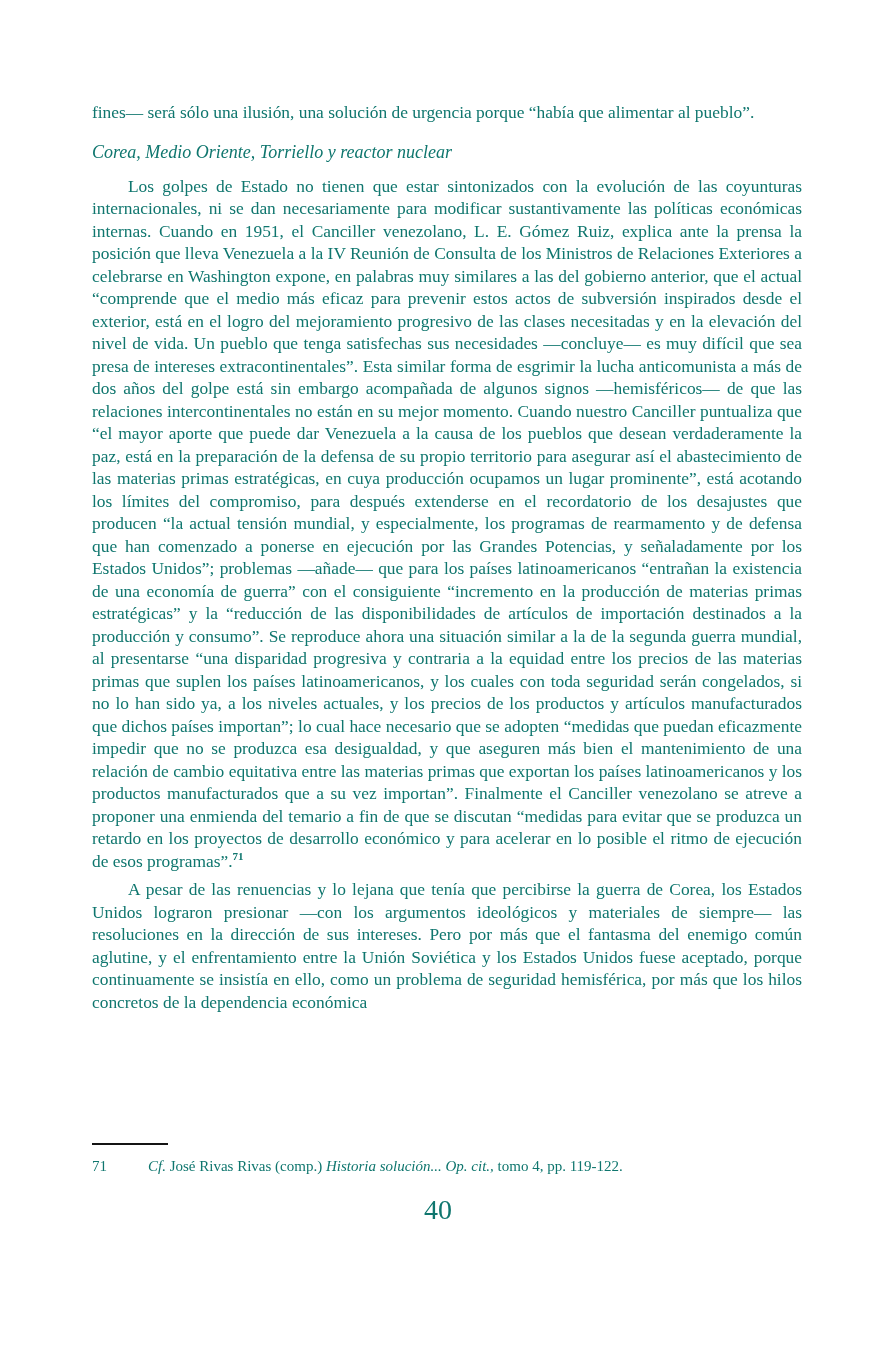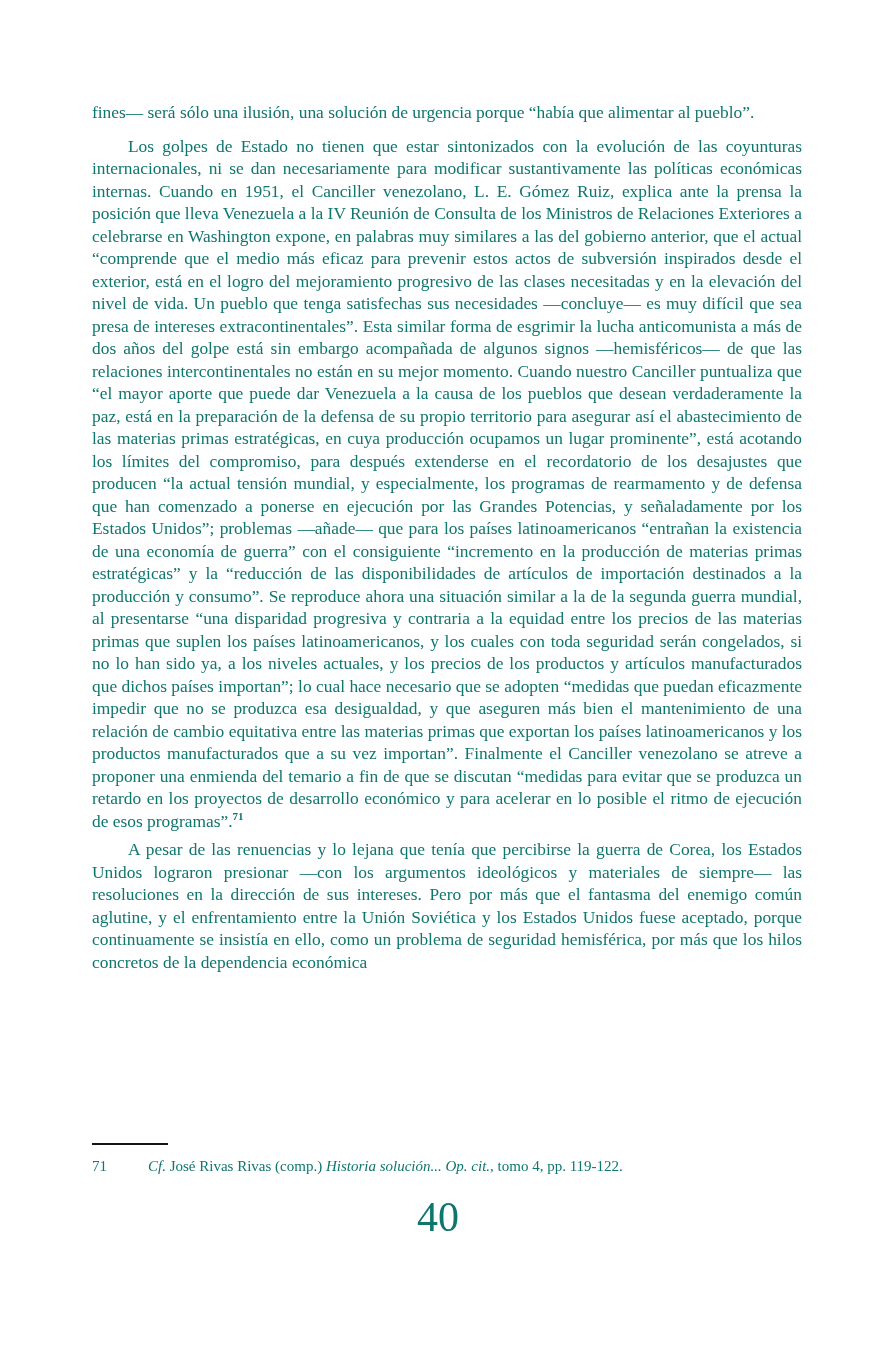--- a/index.html
+++ b/index.html
@@ -74,33 +74,34 @@
   }
   .fn-text {
     flex: 1;
   }
   .page-number {
     position: absolute;
     left: 0;
     top: 1196px;
     width: 876px;
     text-align: center;
-    font-size: 42px;
+    font-size: 28px;
     line-height: 1;
   }
 </style>
 </head>
 <body>
 
 <div class="page">
 
   <div class="text-block">
 
     <p class="continuation">fines— será sólo una ilusión, una solución de urgencia porque “había que alimentar al pueblo”.</p>
 
+    <h2 class="section-heading">Corea, Medio Oriente, Torriello y reactor nuclear</h2>
 
     <p class="body-par"><span>Los golpes de Estado no tienen que estar sintonizados con la evolución de las coyunturas internacionales, ni se dan necesariamente para modificar sustantivamente las políticas económicas internas. Cuando en 1951, el Canciller venezolano, L. E. Gómez Ruiz, explica ante la prensa la posición que lleva Venezuela a la IV Reunión de Consulta de los Ministros de Relaciones Exteriores a celebrarse en Washington expone, en palabras muy similares a las del gobierno anterior, que el actual “comprende que el medio más eficaz para prevenir estos actos de subversión inspirados desde el exterior, está en el logro del mejoramiento progresivo de las clases necesitadas y en la elevación del nivel de vida. Un pueblo que tenga satisfechas sus necesidades —concluye— es muy difícil que sea presa de intereses extracontinentales”. Esta similar forma de esgrimir la lucha anticomunista a más de dos años del golpe está sin embargo acompañada de algunos signos —hemisféricos— de que las relaciones intercontinentales no están en su mejor momento. Cuando nuestro Canciller puntualiza que “el mayor aporte que puede dar Venezuela a la causa de los pueblos que desean verdaderamente la paz, está en la preparación de la defensa de su propio territorio para asegurar así el abastecimiento de las materias primas estratégicas, en cuya producción ocupamos un lugar prominente”, está acotando los límites del compromiso, para después extenderse en el recordatorio de los desajustes que producen “la actual tensión mundial, y especialmente, los programas de rearmamento y de defensa que han comenzado a ponerse en ejecución por las Grandes Potencias, y señaladamente por los Estados Unidos”; problemas —añade— que para los países latinoamericanos “entrañan la existencia de una economía de guerra” con el consiguiente “incremento en la producción de materias primas estratégicas” y la “reducción de las disponibilidades de artículos de importación destinados a la producción y consumo”. Se reproduce ahora una situación similar a la de la segunda guerra mundial, al presentarse “una disparidad progresiva y contraria a la equidad entre los precios de las materias primas que suplen los países latinoamericanos, y los cuales con toda seguridad serán congelados, si no lo han sido ya, a los niveles actuales, y los precios de los productos y artículos manufacturados que dichos países importan”; lo cual hace necesario que se adopten “medidas que puedan eficazmente impedir que no se produzca esa desigualdad, y que aseguren más bien el mantenimiento de una relación de cambio equitativa entre las materias primas que exportan los países latinoamericanos y los productos manufacturados que a su vez importan”. Finalmente el Canciller venezolano se atreve a proponer una enmienda del temario a fin de que se discutan “medidas para evitar que se produzca un retardo en los proyectos de desarrollo económico y para acelerar en lo posible el ritmo de ejecución de esos programas”.</span><sup class="fn-ref">71</sup></p>
 
     <p class="body-par second">A pesar de las renuencias y lo lejana que tenía que percibirse la guerra de Corea, los Estados Unidos lograron presionar —con los argumentos ideológicos y materiales de siempre— las resoluciones en la dirección de sus intereses. Pero por más que el fantasma del enemigo común aglutine, y el enfrentamiento entre la Unión Soviética y los Estados Unidos fuese aceptado, porque continuamente se insistía en ello, como un problema de seguridad hemisférica, por más que los hilos concretos de la dependencia económica</p>
 
   </div>
 
   <div class="footnote-area">
     <div class="footnote-rule"></div>
     <div class="footnote-line">

